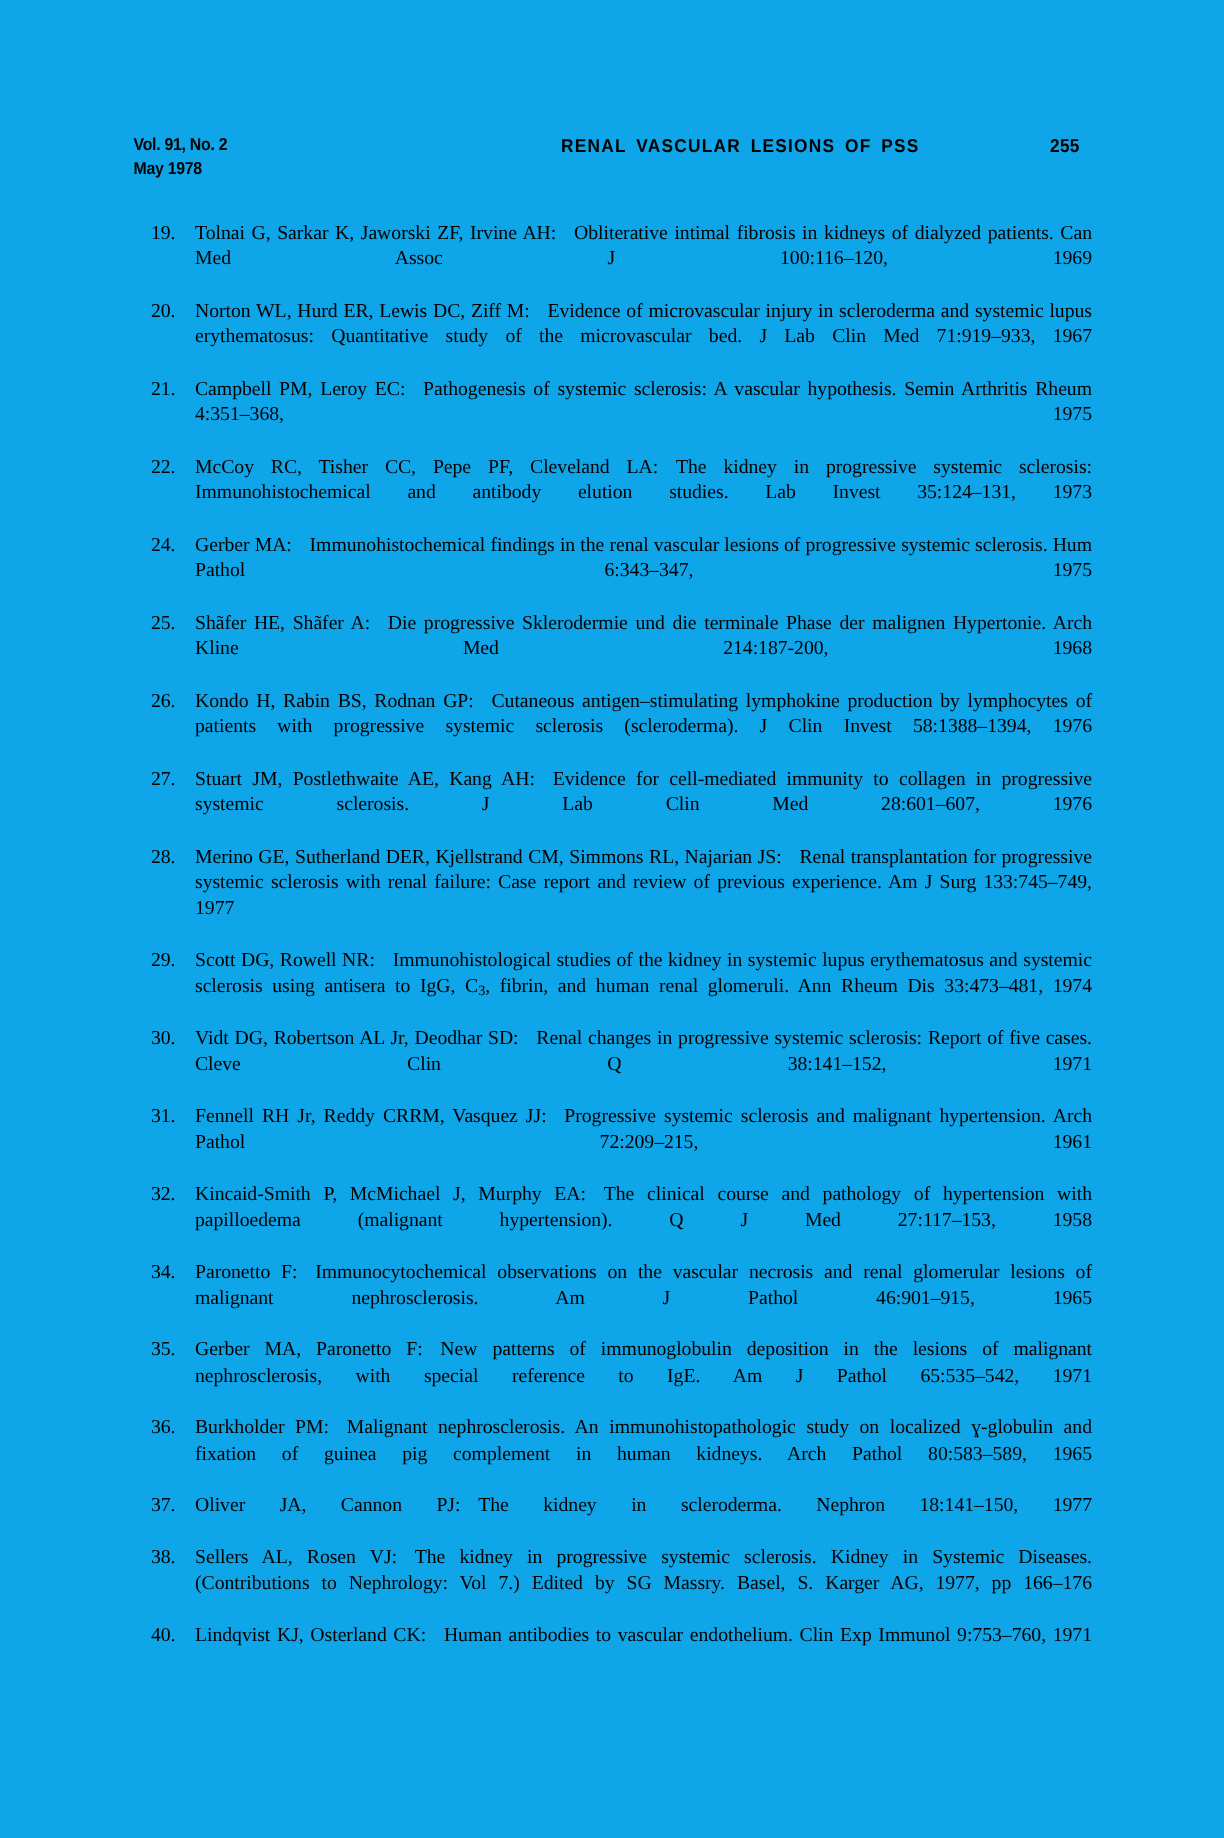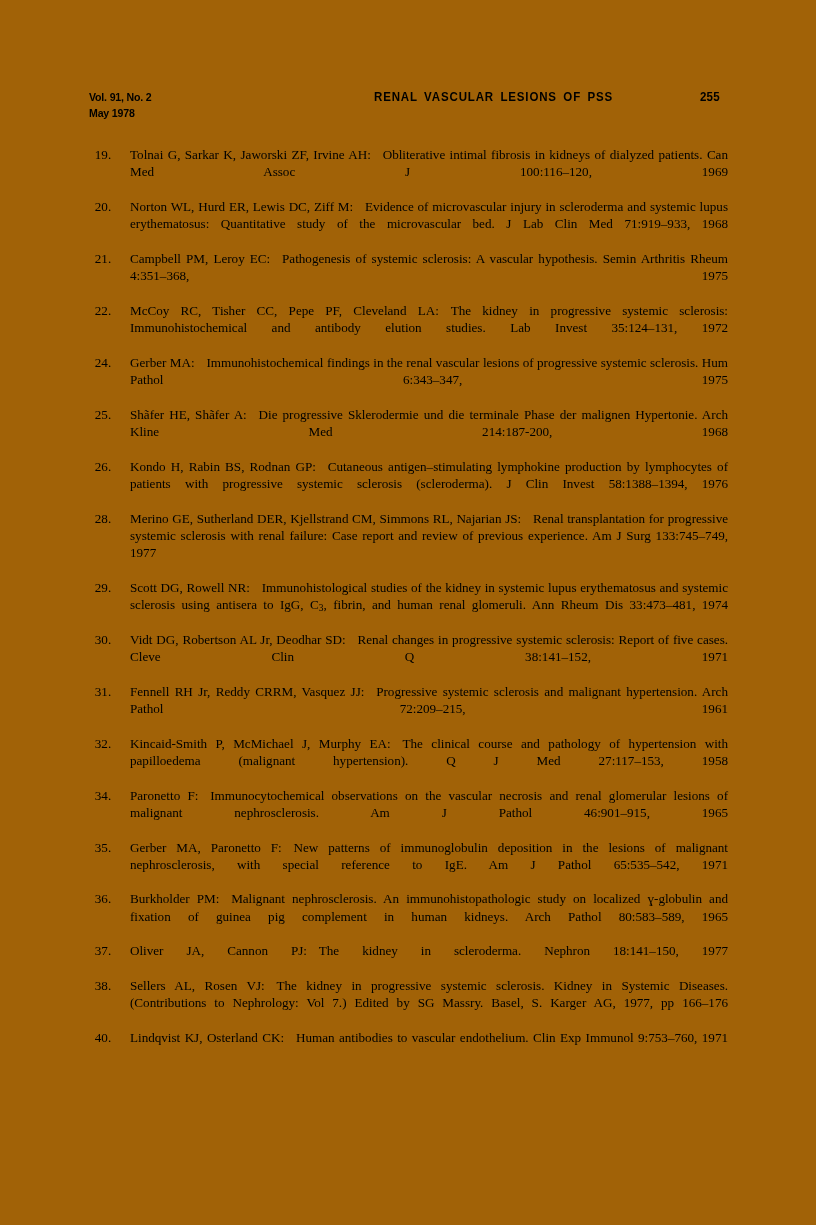--- a/index.html
+++ b/index.html
@@ -15,21 +15,21 @@
     color: #000000;
     overflow: hidden;
   }
 
   .page {
     position: absolute;
     left: 0;
     top: 0;
     width: 816px;
     height: 1225px;
-    background: #a16207;
+    background: #0ea5e9;
   }
 
   
   .runhead {
     position: absolute;
     left: 89px;
     top: 90px;
     width: 640px;
     height: 40px;
   }
@@ -87,21 +87,21 @@
     line-height: 17.32px;
     text-align: justify;
     text-justify: inter-word;
     letter-spacing: -0.02px;
   }
   .ref-num {
     position: absolute;
     left: 0;
     top: 0;
     width: 28px;
-    text-align: center;
+    text-align: right;
     font-size: 13.15px;
     line-height: 17.32px;
   }
   .ref-body {
     display: block;
   }
   
   .ref-body::after {
     content: "";
     display: inline-block;
@@ -131,43 +131,47 @@
     <div class="runhead-page">255</div>
   </div>
 
   <ol class="reflist" style="list-style:none;margin:0;padding:0;">
       <li class="ref">
         <span class="ref-num">19.</span>
         <span class="ref-body"><span>Tolnai G, Sarkar K, Jaworski ZF, Irvine AH:</span><span class="gap"></span><span>Obliterative intimal fibrosis in kidneys of dialyzed patients. Can Med Assoc J 100:116–120, 1969</span></span>
       </li>
       <li class="ref">
         <span class="ref-num">20.</span>
-        <span class="ref-body"><span>Norton WL, Hurd ER, Lewis DC, Ziff M:</span><span class="gap"></span><span>Evidence of microvascular injury in scleroderma and systemic lupus erythematosus: Quantitative study of the microvascular bed. J Lab Clin Med 71:919–933, 1968</span></span>
+        <span class="ref-body"><span>Norton WL, Hurd ER, Lewis DC, Ziff M:</span><span class="gap"></span><span>Evidence of microvascular injury in scleroderma and systemic lupus erythematosus: Quantitative study of the microvascular bed. J Lab Clin Med 71:919–933, 1967</span></span>
       </li>
       <li class="ref">
         <span class="ref-num">21.</span>
         <span class="ref-body"><span>Campbell PM, Leroy EC:</span><span class="gap"></span><span>Pathogenesis of systemic sclerosis: A vascular hypothesis. Semin Arthritis Rheum 4:351–368, 1975</span></span>
       </li>
       <li class="ref">
         <span class="ref-num">22.</span>
-        <span class="ref-body"><span>McCoy RC, Tisher CC, Pepe PF, Cleveland LA:</span><span class="gap"></span><span>The kidney in progressive systemic sclerosis: Immunohistochemical and antibody elution studies. Lab Invest 35:124–131, 1972</span></span>
+        <span class="ref-body"><span>McCoy RC, Tisher CC, Pepe PF, Cleveland LA:</span><span class="gap"></span><span>The kidney in progressive systemic sclerosis: Immunohistochemical and antibody elution studies. Lab Invest 35:124–131, 1973</span></span>
       </li>
       <li class="ref">
         <span class="ref-num">24.</span>
         <span class="ref-body"><span>Gerber MA:</span><span class="gap"></span><span>Immunohistochemical findings in the renal vascular lesions of progressive systemic sclerosis. Hum Pathol 6:343–347, 1975</span></span>
       </li>
       <li class="ref">
         <span class="ref-num">25.</span>
         <span class="ref-body"><span>Shãfer HE, Shãfer A:</span><span class="gap"></span><span>Die progressive Sklerodermie und die terminale Phase der malignen Hypertonie. Arch Kline Med 214:187-200, 1968</span></span>
       </li>
       <li class="ref">
         <span class="ref-num">26.</span>
         <span class="ref-body"><span>Kondo H, Rabin BS, Rodnan GP:</span><span class="gap"></span><span>Cutaneous antigen–stimulating lymphokine production by lymphocytes of patients with progressive systemic sclerosis (scleroderma). J Clin Invest 58:1388–1394, 1976</span></span>
       </li>
       <li class="ref">
+        <span class="ref-num">27.</span>
+        <span class="ref-body"><span>Stuart JM, Postlethwaite AE, Kang AH:</span><span class="gap"></span><span>Evidence for cell-mediated immunity to collagen in progressive systemic sclerosis. J Lab Clin Med 28:601–607, 1976</span></span>
+      </li>
+      <li class="ref">
         <span class="ref-num">28.</span>
         <span class="ref-body"><span>Merino GE, Sutherland DER, Kjellstrand CM, Simmons RL, Najarian JS:</span><span class="gap"></span><span>Renal transplantation for progressive systemic sclerosis with renal failure: Case report and review of previous experience. Am J Surg 133:745–749, 1977</span></span>
       </li>
       <li class="ref">
         <span class="ref-num">29.</span>
         <span class="ref-body"><span>Scott DG, Rowell NR:</span><span class="gap"></span><span>Immunohistological studies of the kidney in systemic lupus erythematosus and systemic sclerosis using antisera to IgG, C</span><sub>3</sub><span>, fibrin, and human renal glomeruli. Ann Rheum Dis 33:473–481, 1974</span></span>
       </li>
       <li class="ref">
         <span class="ref-num">30.</span>
         <span class="ref-body"><span>Vidt DG, Robertson AL Jr, Deodhar SD:</span><span class="gap"></span><span>Renal changes in progressive systemic sclerosis: Report of five cases. Cleve Clin Q 38:141–152, 1971</span></span>

